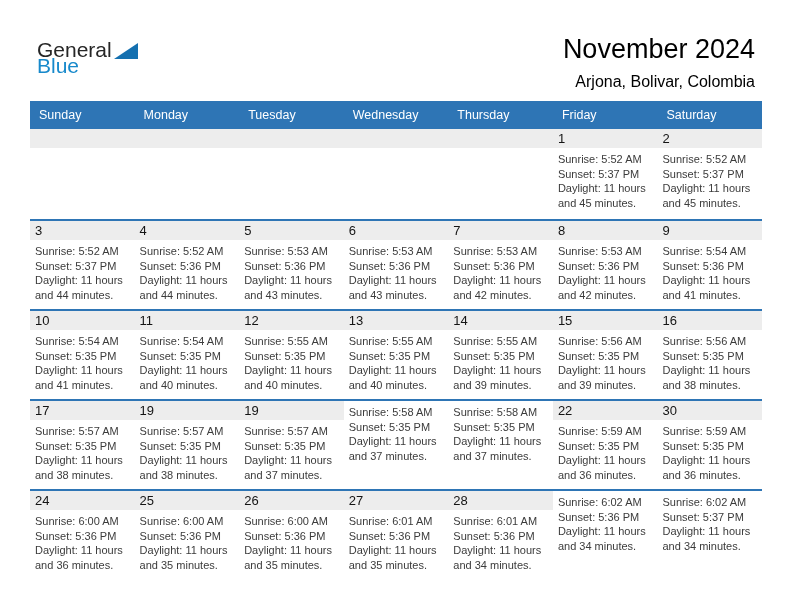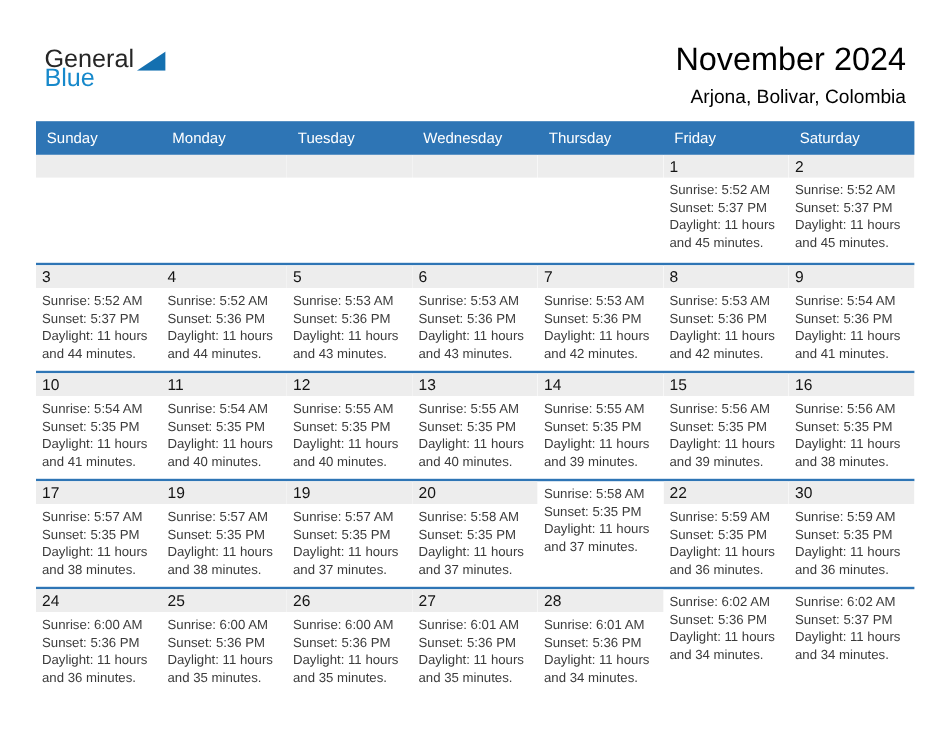--- a/index.html
+++ b/index.html
@@ -293,23 +293,20 @@
               <span>19</span>
             </div>
             <div class="day-text">
               <div>Sunrise: 5:57 AM</div>
               <div>Sunset: 5:35 PM</div>
               <div>Daylight: 11 hours</div>
               <div>and 37 minutes.</div>
             </div>
           </div>
           <div class="day">
-            <div class="band">
-              <span>20</span>
-            </div>
             <div class="day-text">
               <div>Sunrise: 5:58 AM</div>
               <div>Sunset: 5:35 PM</div>
               <div>Daylight: 11 hours</div>
               <div>and 37 minutes.</div>
             </div>
           </div>
           <div class="day">
             <div class="day-text">
               <div>Sunrise: 5:58 AM</div>

